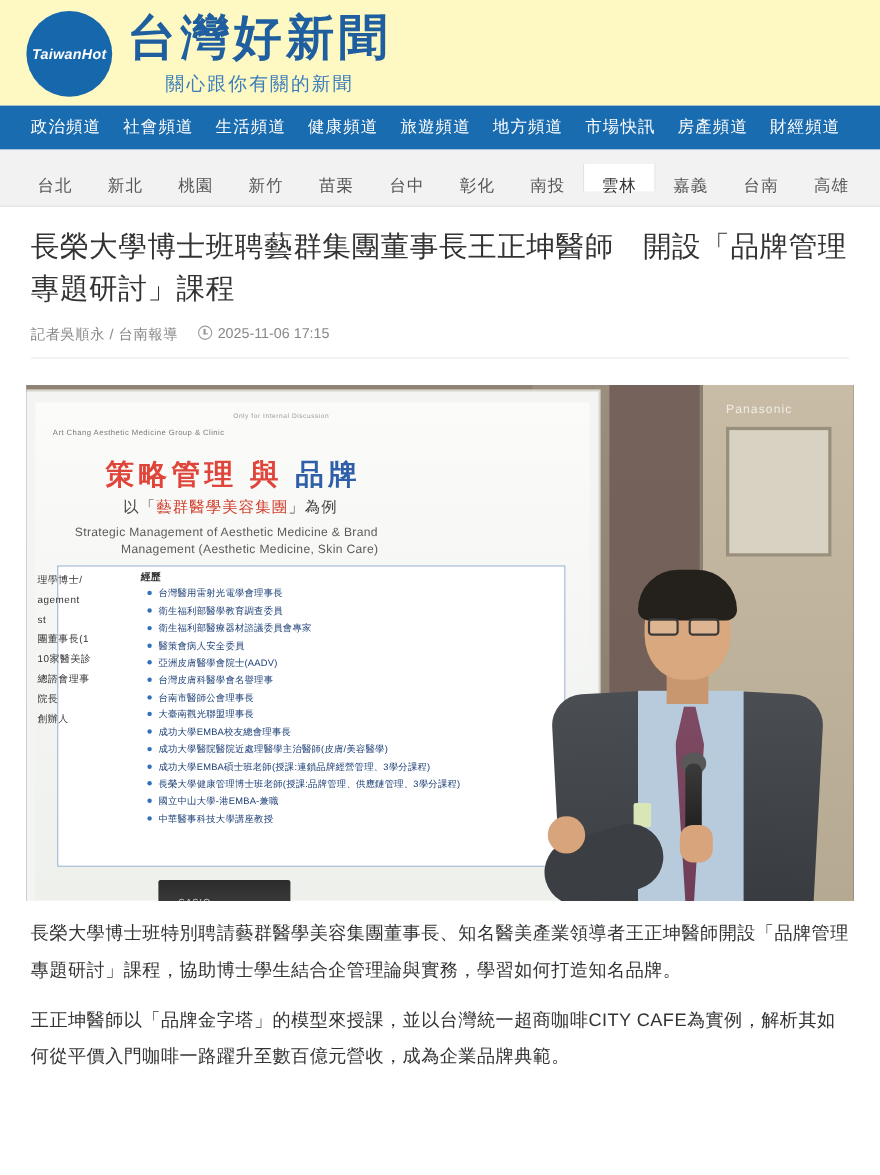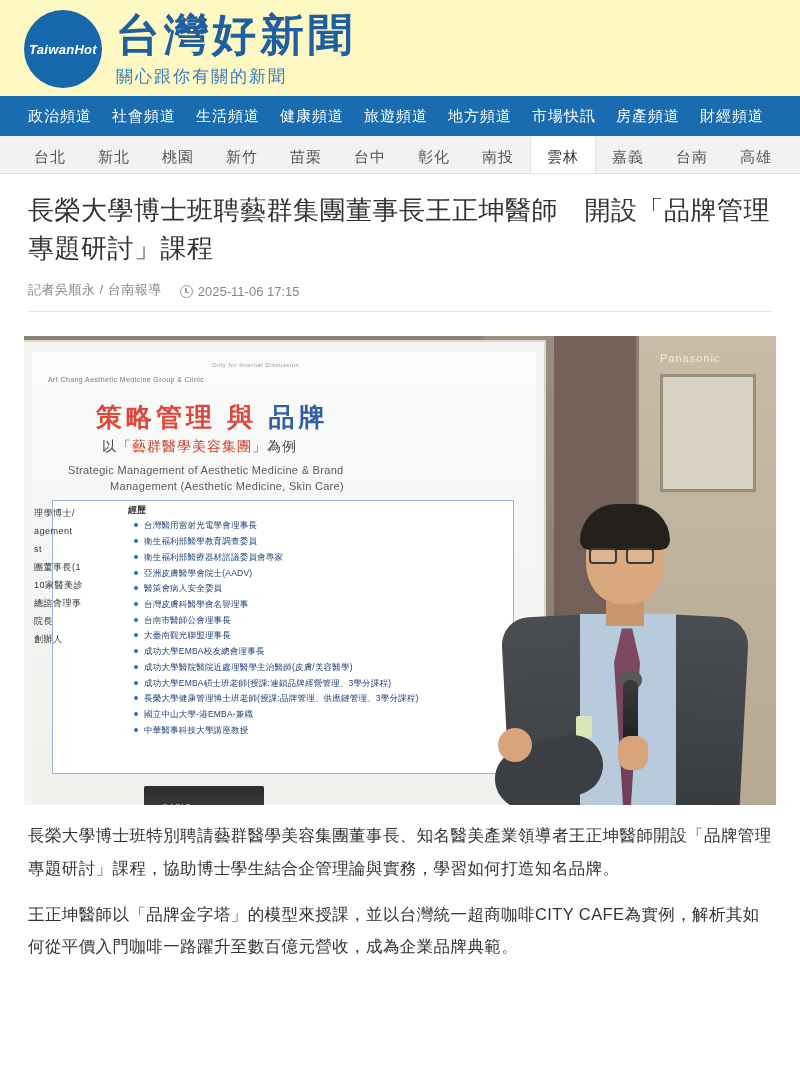--- a/index.html
+++ b/index.html
@@ -38,21 +38,21 @@
     font-weight: bold;
     color: #1f5fa0;
     letter-spacing: 4px;
     line-height: 1.15;
   }
   .logo-sub {
     font-size: 17px;
     color: #3b7dbb;
     letter-spacing: 2px;
     margin-top: 4px;
-    text-align: left;
+    text-align: center;
   }
 
   
   .nav-primary {
     background: #1a6cb0;
     display: flex;
     align-items: center;
     padding: 0 18px;
     height: 40px;
     overflow: hidden;
@@ -65,22 +65,22 @@
     line-height: 40px;
     white-space: nowrap;
     cursor: pointer;
   }
 
   
   .nav-cities {
     background: #f2f2f2;
     display: flex;
     align-items: stretch;
-    padding: 0 18px;
-    height: 38px;
+    padding: 13px 18px;
+    height: 52px;
     border-bottom: 1px solid #e2e2e2;
     overflow: hidden;
   }
   .nav-cities .city {
     color: #555555;
     font-size: 15px;
     letter-spacing: 1px;
     padding: 0 16px;
     line-height: 42px;
     white-space: nowrap;
@@ -99,21 +99,21 @@
     font-size: 26px;
     line-height: 1.45;
     color: #333333;
     font-weight: normal;
     letter-spacing: .5px;
   }
   .byline {
     margin-top: 14px;
     padding-bottom: 12px;
     display: flex;
-    align-items: flex-end;
+    align-items: flex-start;
     color: #888888;
     font-size: 13px;
     border-bottom: 1px solid #e8e8e8;
   }
   .byline .author { letter-spacing: .5px; }
   .byline .time-wrap {
     display: flex; align-items: center; margin-left: 18px;
   }
   .clock-icon {
     width: 13px; height: 13px;
@@ -188,21 +188,21 @@
     position: absolute; left: 16px; top: 24px;
     font-size: 7px; color: #7a7a7a; letter-spacing: .4px;
   }
   .slide-title {
     position: absolute; left: 64px; top: 48px;
     font-size: 26px; font-weight: bold; color: #e0453b;
     letter-spacing: 4px;
   }
   .slide-title .blue { color: #2f5fa8; }
   .slide-sub {
-    position: absolute; left: 70px; top: 86px;
+    position: absolute; left: 80px; top: 86px;
     font-size: 14px; color: #444444; letter-spacing: 1px;
   }
   .slide-sub .red { color: #d0402f; }
   .slide-en1 {
     position: absolute; left: 36px; top: 112px;
     font-size: 11px; color: #5a5a5a; letter-spacing: .3px;
   }
   .slide-en2 {
     position: absolute; left: 78px; top: 128px;
     font-size: 11px; color: #5a5a5a; letter-spacing: .3px;
@@ -408,22 +408,22 @@
             <div>10家醫美診</div>
             <div>總諮會理事</div>
             <div>院長</div>
             <div>創辦人</div>
           </div>
           <div class="slide-resume-h">經歷</div>
           <ul class="slide-bullets">
             <li>台灣醫用雷射光電學會理事長</li>
             <li>衛生福利部醫學教育調查委員</li>
             <li>衛生福利部醫療器材諮議委員會專家</li>
+            <li>醫策會病人安全委員</li>
             <li>亞洲皮膚醫學會院士(AADV)</li>
-            <li>醫策會病人安全委員</li>
             <li>台灣皮膚科醫學會名譽理事</li>
             <li>台南市醫師公會理事長</li>
             <li>大臺南觀光聯盟理事長</li>
             <li>成功大學EMBA校友總會理事長</li>
             <li>成功大學醫院醫院近處理醫學主治醫師(皮膚/美容醫學)</li>
             <li>成功大學EMBA碩士班老師(授課:連鎖品牌經營管理、3學分課程)</li>
             <li>長榮大學健康管理博士班老師(授課:品牌管理、供應鏈管理、3學分課程)</li>
             <li>國立中山大學-港EMBA-兼職</li>
             <li>中華醫事科技大學講座教授</li>
           </ul>

